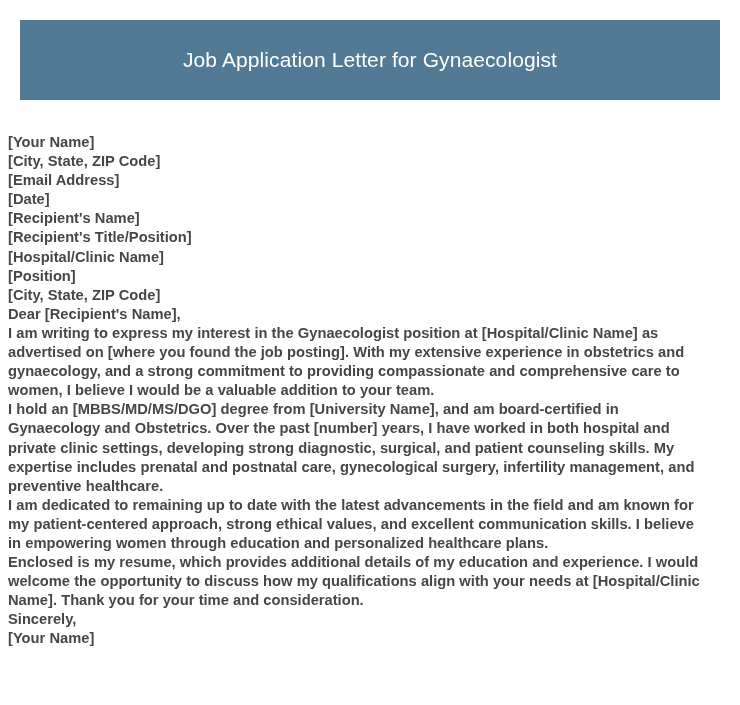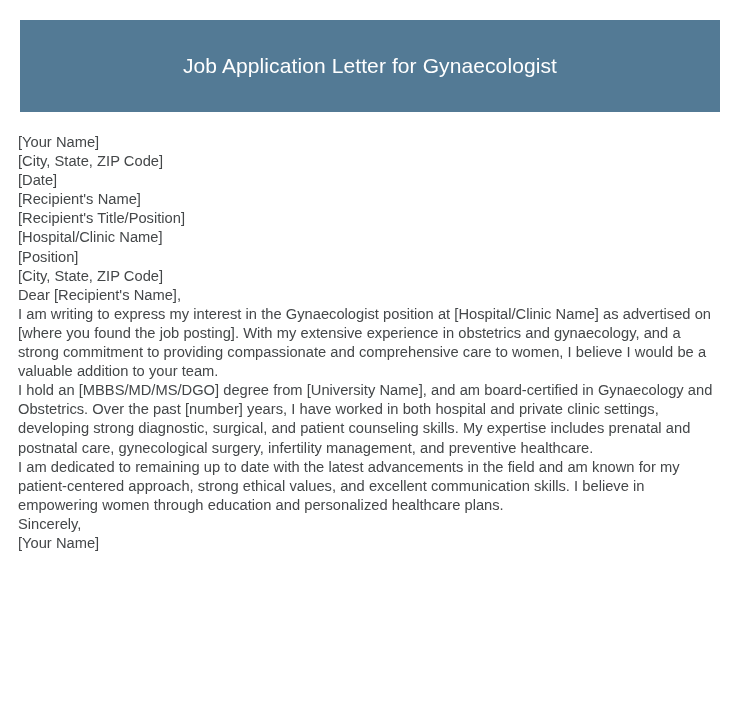--- a/index.html
+++ b/index.html
@@ -19,43 +19,44 @@
     width: 740px;
     height: 705px;
     background: #ffffff;
   }
 
   #header-banner {
     position: absolute;
     left: 20px;
     top: 20px;
     width: 700px;
-    height: 92px;
+    height: 80px;
     background: #537a95;
     display: flex;
     align-items: center;
     justify-content: center;
     box-sizing: border-box;
   }
 
   #document-title {
     color: #ffffff;
     font-size: 21px;
     font-weight: normal;
     letter-spacing: 0.1px;
     text-align: center;
     line-height: 1.2;
     white-space: nowrap;
   }
 
   #letter-body {
     position: absolute;
-    left: 18px;
+    left: 8px;
     top: 133px;
     width: 702px;
+    font-weight: bold;
   }
 
   .letter-line,
   .letter-paragraph {
     color: #444749;
     font-size: 14.7px;
     line-height: 19.1px;
     text-align: left;
     margin: 0;
     word-spacing: 0.1px;
@@ -72,34 +73,36 @@
 
   <div id="header-banner">
     <div id="document-title">Job Application Letter for Gynaecologist</div>
   </div>
 
   <div id="letter-body">
 
     <div>
       <div class="letter-line">[Your Name]</div>
       <div class="letter-line">[City, State, ZIP Code]</div>
+      <div class="letter-line">[Email Address]</div>
       <div class="letter-line">[Date]</div>
     </div>
 
     <div>
       <div class="letter-line">[Recipient's Name]</div>
       <div class="letter-line">[Recipient's Title/Position]</div>
       <div class="letter-line">[Hospital/Clinic Name]</div>
       <div class="letter-line">[Position]</div>
       <div class="letter-line">[City, State, ZIP Code]</div>
     </div>
 
     <div class="letter-line">Dear [Recipient's Name],</div>
 
     <p class="letter-paragraph">I am writing to express my interest in the Gynaecologist position at [Hospital/Clinic Name] as advertised on [where you found the job posting]. With my extensive experience in obstetrics and gynaecology, and a strong commitment to providing compassionate and comprehensive care to women, I believe I would be a valuable addition to your team.</p>
     <p class="letter-paragraph">I hold an [MBBS/MD/MS/DGO] degree from [University Name], and am board-certified in Gynaecology and Obstetrics. Over the past [number] years, I have worked in both hospital and private clinic settings, developing strong diagnostic, surgical, and patient counseling skills. My expertise includes prenatal and postnatal care, gynecological surgery, infertility management, and preventive healthcare.</p>
     <p class="letter-paragraph">I am dedicated to remaining up to date with the latest advancements in the field and am known for my patient-centered approach, strong ethical values, and excellent communication skills. I believe in empowering women through education and personalized healthcare plans.</p>
+    <p class="letter-paragraph">Enclosed is my resume, which provides additional details of my education and experience. I would welcome the opportunity to discuss how my qualifications align with your needs at [Hospital/Clinic Name]. Thank you for your time and consideration.</p>
 
     <div class="letter-line">Sincerely,</div>
     <div class="letter-line">[Your Name]</div>
 
   </div>
 </div>
 
 </body></html>

